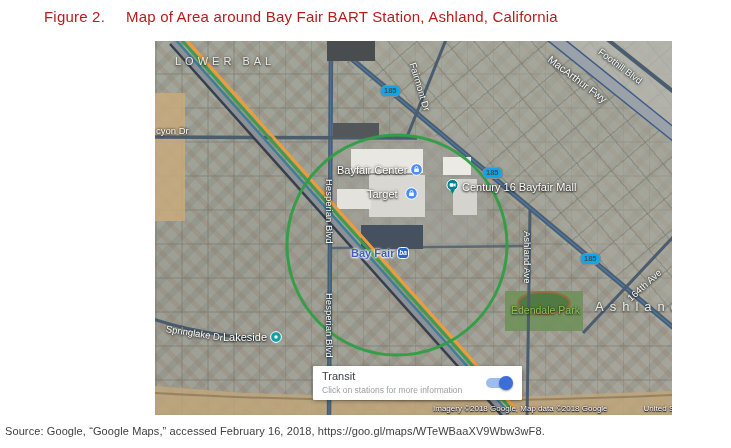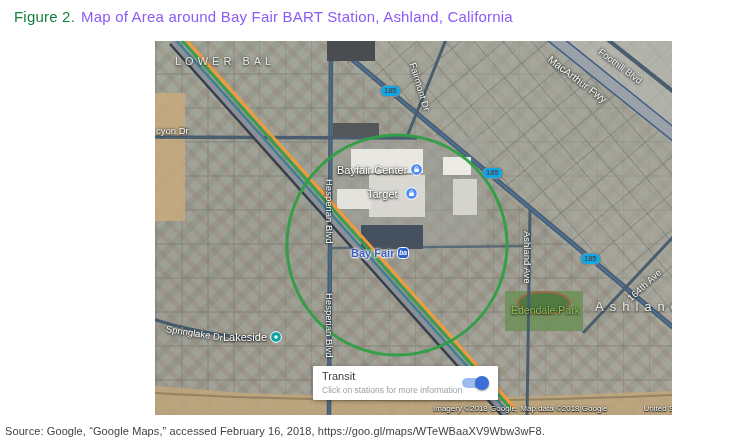--- a/index.html
+++ b/index.html
@@ -1,21 +1,21 @@
 <!DOCTYPE html>
 <html><head>
 <meta charset="utf-8">
 <style>
   html,body{margin:0;padding:0;background:#fff;}
   body{width:731px;height:448px;position:relative;font-family:"Liberation Sans",sans-serif;overflow:hidden;}
 
   
   .fig-title{position:absolute;left:14px;top:8px;font-size:15px;font-weight:500;letter-spacing:.2px;white-space:nowrap;}
-  .fig-title .fig-label{color:#15803d;}
-  .fig-title .fig-text{color:#8b5cf6;margin-left:6px;}
+  .fig-title .fig-label{color:#b91c1c;margin-left:30px;}
+  .fig-title .fig-text{color:#b91c1c;margin-left:21px;}
   .source-line{position:absolute;left:5px;top:425px;font-size:11px;color:#414042;letter-spacing:.1px;white-space:nowrap;}
 
   
   .map-frame{position:absolute;left:155px;top:41px;width:517px;height:374px;overflow:hidden;background:#9fa198;}
   .sat-base{position:absolute;inset:0;
     background:
       repeating-linear-gradient(0deg, rgba(110,112,106,.28) 0 1.5px, rgba(0,0,0,0) 1.5px 34px),
       repeating-linear-gradient(90deg, rgba(110,112,106,.28) 0 1.5px, rgba(0,0,0,0) 1.5px 26px),
       repeating-linear-gradient(45deg, rgba(150,98,75,.16) 0 5px, rgba(0,0,0,0) 5px 13px),
       repeating-linear-gradient(135deg, rgba(88,96,84,.13) 0 7px, rgba(0,0,0,0) 7px 17px),
@@ -34,21 +34,21 @@
   .hood-big{font-size:13px;letter-spacing:6px;}
   .poi-row{display:flex;align-items:center;gap:3px;}
   .poi-lbl{font-size:11px;font-weight:500;color:#fff;text-shadow:0 1px 2px rgba(0,0,0,.9),0 0 3px rgba(0,0,0,.65);}
   .park-lbl{font-size:10.5px;font-weight:500;color:#8cc152;text-shadow:0 1px 2px rgba(30,40,30,.9),0 0 2px rgba(30,40,30,.8);}
   .station-lbl{font-size:11px;font-weight:600;color:#3f5fc0;text-shadow:0 0 2px #fff,0 0 3px #fff,0 1px 2px rgba(255,255,255,.9);}
   .rot{transform-origin:0 0;}
 
   .shield{position:absolute;background:#0ea5e9;border:1px solid #8f9089;border-radius:6px;color:#4c4e4a;font-size:7.5px;font-weight:bold;padding:1px 3px;line-height:1;box-shadow:0 0 1px rgba(0,0,0,.4);}
 
   
-  .transit-card{position:absolute;left:158px;top:325px;width:185px;height:34px;background:#fff;box-shadow:0 1px 4px rgba(0,0,0,.35);border-radius:1px;}
+  .transit-card{position:absolute;left:158px;top:325px;width:209px;height:34px;background:#fff;box-shadow:0 1px 4px rgba(0,0,0,.35);border-radius:1px;}
   .tc-title{position:absolute;left:9px;top:4px;font-size:11px;color:#3c4043;}
   .tc-sub{position:absolute;left:9px;top:19px;font-size:8.5px;color:#9aa0a6;}
   .toggle{position:absolute;right:10px;top:12px;width:26px;height:10px;background:#9dbdf0;border-radius:6px;cursor:pointer;}
   .toggle .knob{position:absolute;right:-1px;top:-2px;width:14px;height:14px;border-radius:50%;background:#3a6fd8;box-shadow:0 1px 2px rgba(0,0,0,.4);}
 
   
   .attrib{position:absolute;left:278px;bottom:2px;display:flex;gap:36px;font-size:8px;color:#fff;text-shadow:0 0 2px #000,0 1px 1px #000;white-space:nowrap;}
 </style>
 </head>
 <body>
@@ -129,20 +129,29 @@
       </svg>
   </div>
   <div class="m-lbl poi-row" style="left:212px;top:146px;gap:7px;">
     <span class="poi-lbl">Target</span>
     <svg width="13" height="13">
         <circle cx="6.5" cy="6.5" r="5.8" fill="#4e8df2" stroke="#fff" stroke-width="1"></circle>
         <rect x="4.2" y="5.4" width="4.6" height="3.6" rx="0.5" fill="#fff"></rect>
         <path d="M5.2,5.4 v-0.6 a1.3,1.3 0 0 1 2.6,0 v0.6" fill="none" stroke="#fff" stroke-width="0.8"></path>
       </svg>
   </div>
+  <div class="m-lbl poi-row" style="left:291px;top:138px;">
+    <svg width="13" height="16">
+        <circle cx="6.5" cy="6" r="5.6" fill="#00838f" stroke="#fff" stroke-width="1"></circle>
+        <polygon points="4.3,10.8 6.5,15 8.7,10.8" fill="#00838f"></polygon>
+        <rect x="3.6" y="4.3" width="4" height="3.4" rx="0.6" fill="#fff"></rect>
+        <polygon points="7.8,5.1 9.6,4.2 9.6,7.8 7.8,6.9" fill="#fff"></polygon>
+      </svg>
+    <span class="poi-lbl">Century 16 Bayfair Mall</span>
+  </div>
   <div class="m-lbl poi-row" style="left:196px;top:206px;">
     <span class="station-lbl">Bay Fair</span>
     <svg width="12" height="12">
         <rect x="0.5" y="0.5" width="11" height="11" rx="3" fill="#2e63c8" stroke="#fff" stroke-width="1"></rect>
         <text x="6" y="8.4" text-anchor="middle" font-size="6.5" font-style="italic" font-weight="bold" fill="#fff" font-family="Liberation Sans, sans-serif">ba</text>
       </svg>
   </div>
   <div class="m-lbl poi-row" style="left:68px;top:290px;">
     <span class="poi-lbl">Lakeside</span>
     <svg width="12" height="12">

